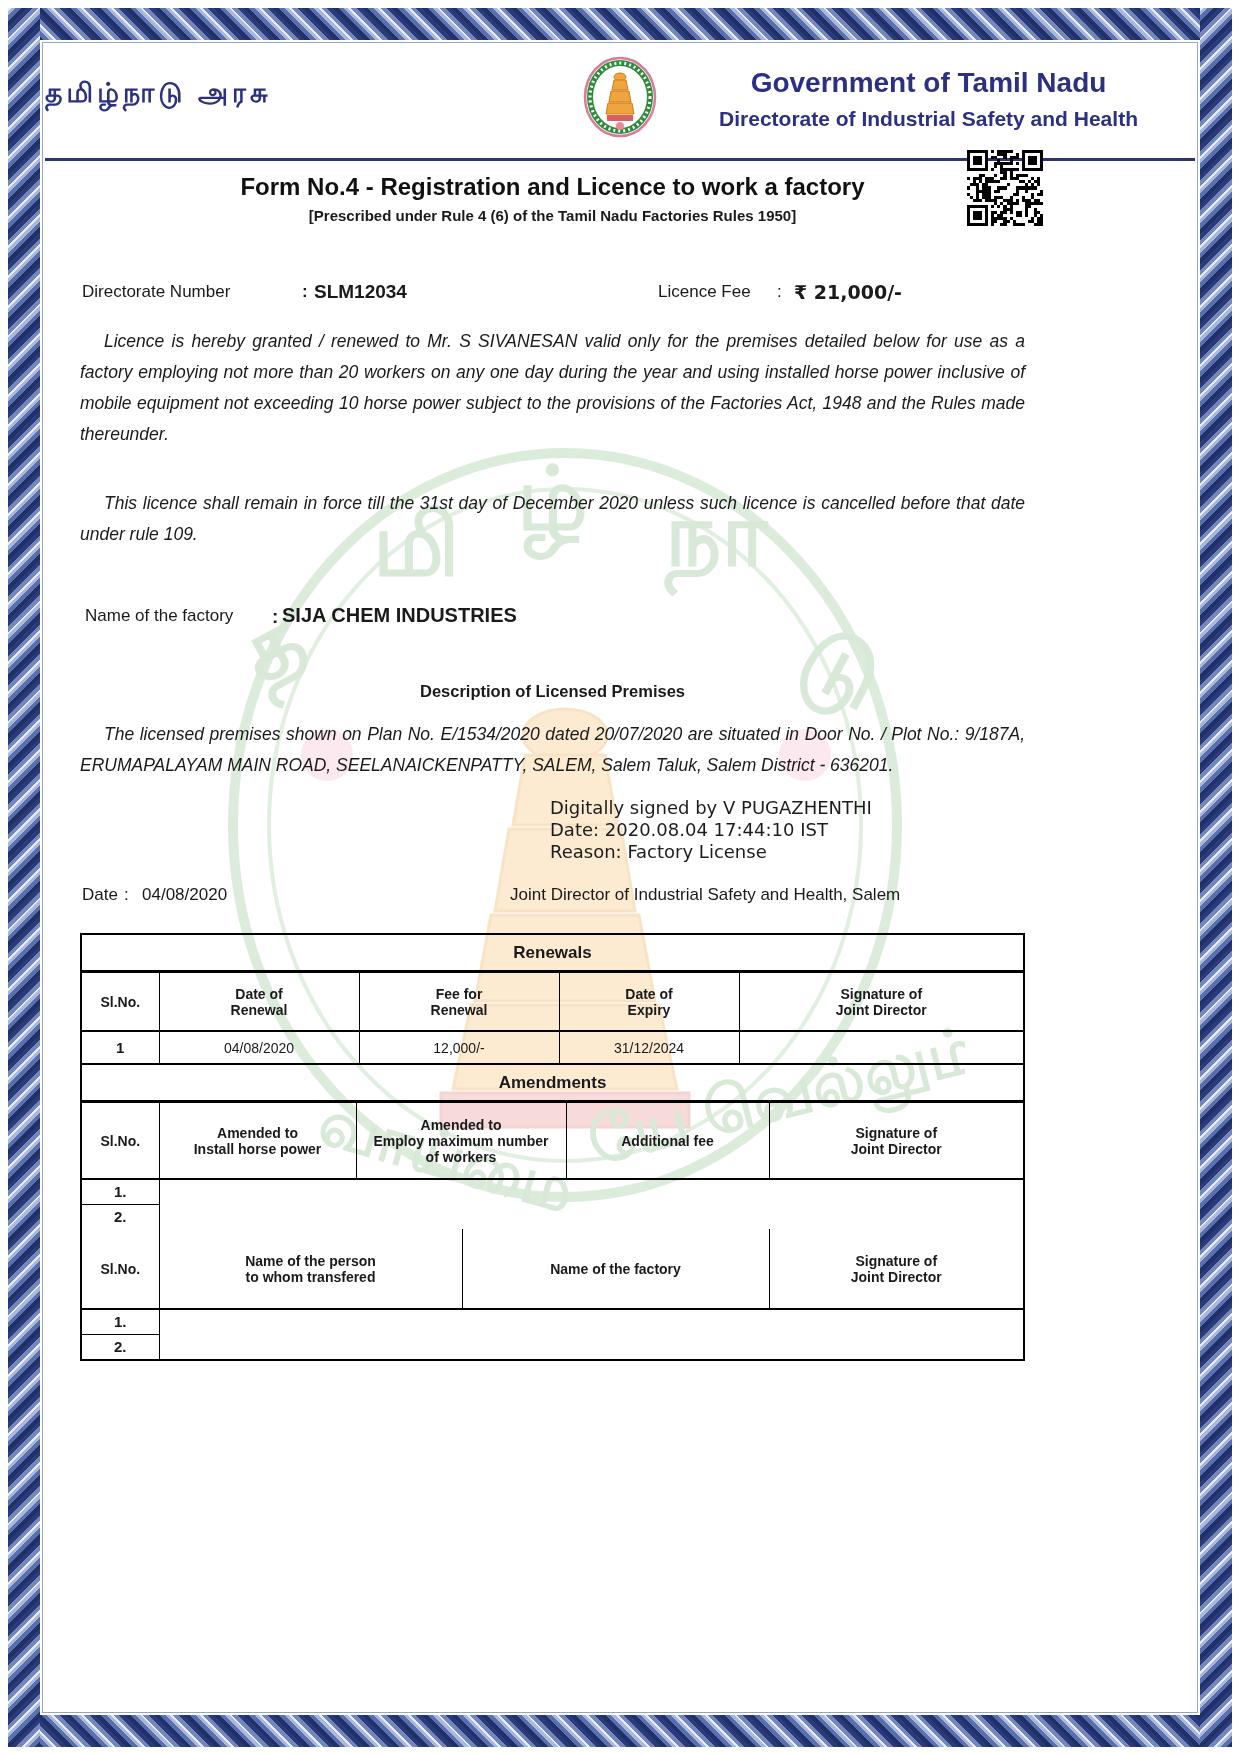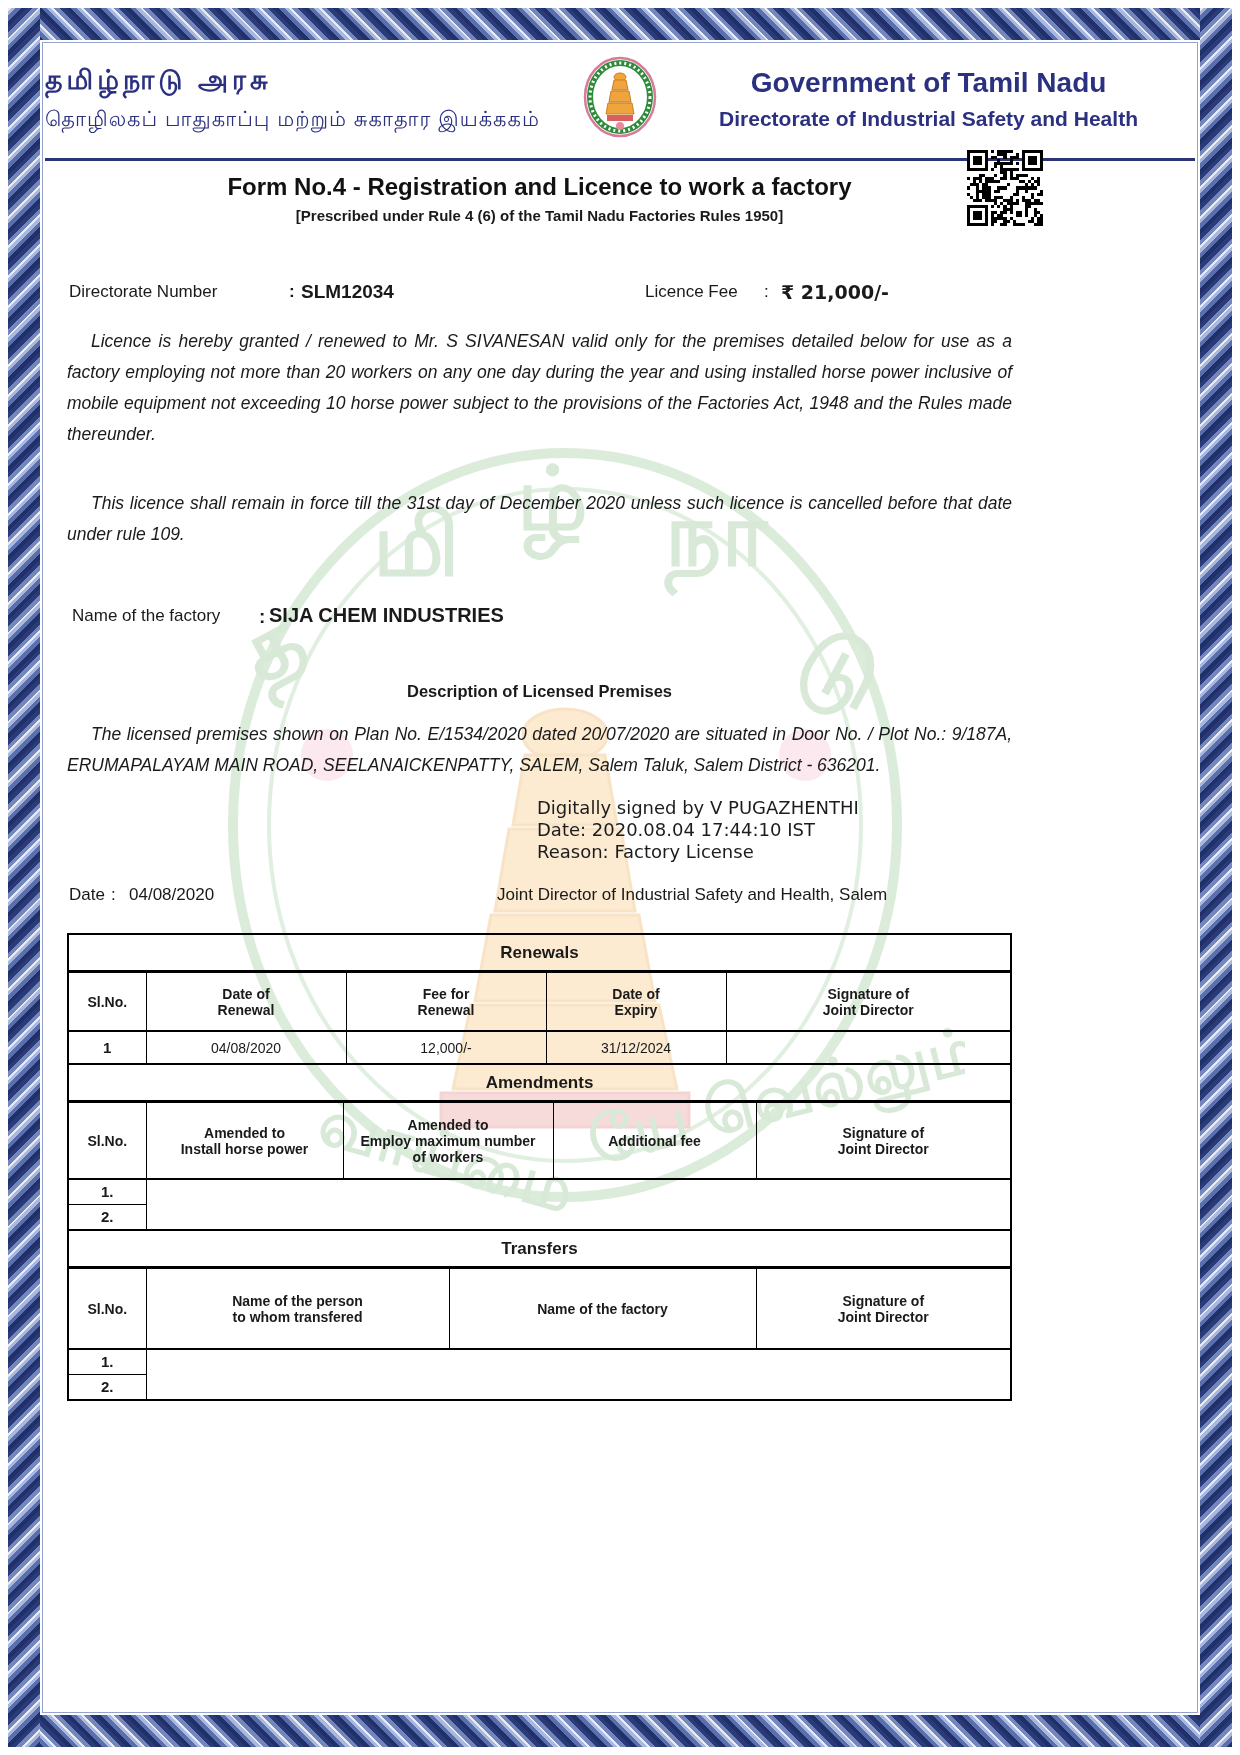--- a/index.html
+++ b/index.html
@@ -24,21 +24,21 @@
   .hdr-tamil{flex:1 1 0;text-align:left;color:#2b3180;}
   .hdr-tamil .t1{font-size:27px;font-weight:bold;letter-spacing:4px;margin-bottom:8px;}
   .hdr-tamil .t2{font-size:21px;letter-spacing:1px;}
   .hdr-emblem{flex:0 0 84px;text-align:center;}
   .hdr-eng{flex:1 1 0;text-align:center;color:#2b3180;}
   .hdr-eng .e1{font-size:28px;font-weight:bold;margin-bottom:8px;}
   .hdr-eng .e2{font-size:21px;font-weight:bold;}
   .hdr-rule{border-top:3px solid #2b3575;margin-top:9px;}
 
   
-  .main{margin-left:22px;width:945px;position:relative;}
+  .main{margin-left:35px;width:945px;position:relative;}
   .form-title{text-align:center;margin-top:12px;}
   .form-title .ft1{font-size:24px;font-weight:bold;color:#111;}
   .form-title .ft2{font-size:15px;font-weight:bold;margin-top:6px;}
   .qr{position:absolute;top:105px;right:152px;width:76px;height:76px;z-index:1;}
 
   .reg-row{position:relative;height:28px;margin-top:58px;font-size:17px;}
   .reg-row span{position:absolute;top:0;white-space:nowrap;}
   .reg-label{left:2px;} .reg-colon{left:222px;font-weight:bold;}
   .reg-value{left:234px;font-weight:bold;font-size:19px;top:-1px !important;}
   .fee-label{left:578px;} .fee-colon{left:697px;}
@@ -115,21 +115,20 @@
       <text x="150" y="716" transform="rotate(16 150 716)">வாய்மை</text>
       <text x="430" y="740" transform="rotate(-14 430 740)">யே வெல்லும்</text>
     </g>
   </svg>
 
   <div class="content">
 
     <div class="hdr">
       <div class="hdr-tamil">
         <div class="t1">தமிழ்நாடு அரசு</div>
-        <div class="t2">தொழிலகப் பாதுகாப்பு மற்றும் சுகாதார இயக்ககம்</div>
       </div>
       <div class="hdr-emblem">
         <svg width="74" height="82" viewBox="0 0 74 82">
           <ellipse cx="37" cy="41" rx="35" ry="39" fill="#fff" stroke="#d87a9a" stroke-width="2.5"></ellipse>
           <ellipse cx="37" cy="41" rx="30" ry="34" fill="#fff" stroke="#2e8b3a" stroke-width="6"></ellipse>
           <ellipse cx="37" cy="41" rx="30" ry="34" fill="none" stroke="#ffffff" stroke-width="3" stroke-dasharray="2 3"></ellipse>
           <ellipse cx="37" cy="41" rx="24" ry="28" fill="#fff"></ellipse>
           <g fill="#f0a43c" stroke="#c97f1f" stroke-width="1">
             <ellipse cx="37" cy="21" rx="6" ry="4"></ellipse>
             <polygon points="31,24 43,24 45,34 29,34"></polygon>
@@ -469,21 +468,20 @@
           <tr class="num-row">
             <td class="sl">1.</td>
             <td class="open" rowspan="2" colspan="4"></td>
           </tr>
           <tr class="num-row">
             <td class="sl">2.</td>
           </tr>
         </tbody>
           </table>
 
-        <div class="section-title mid">Transfers</div>
         <table>
           <colgroup>
               <col style="width:77px">
               <col style="width:303px">
               <col style="width:307px">
               <col>
             </colgroup>
           <tbody>
               <tr class="hdr-row trf-hdr">
             <th>Sl.No.</th>

